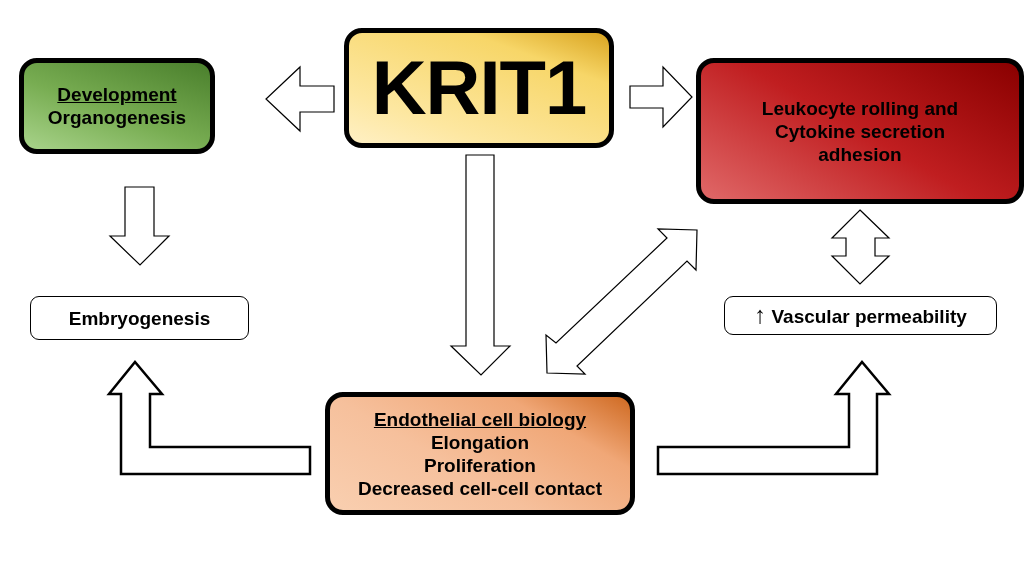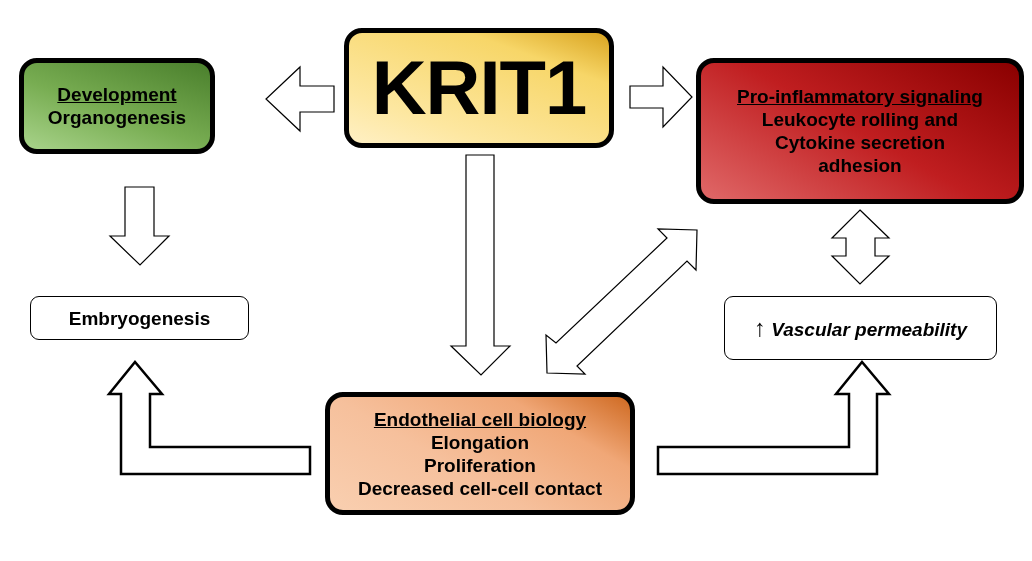--- a/index.html
+++ b/index.html
@@ -15,21 +15,21 @@
           background:linear-gradient(200deg,#d9a420 0%,#f7d668 25%,#fde7a0 75%,#fff0c4 100%); }
   #krit .title { font-size:76px; line-height:80px; letter-spacing:-1px; }
   #dev { left:19px; top:58px; width:196px; height:96px;
          background:linear-gradient(20deg,#a8d38a 0%,#78ad52 45%,#4a7f2c 100%); }
   #inf { left:696px; top:58px; width:328px; height:146px;
          background:linear-gradient(30deg,#e06868 0%,#c01e20 50%,#8a0000 100%); }
   #endo { left:325px; top:392px; width:310px; height:123px;
           background:linear-gradient(210deg,#cf6a22 0%,#f0a777 25%,#f6c09c 60%,#f9cfb0 100%);text-align:right; }
   #angio { left:30px; top:296px; width:219px; height:44px; }
   #angio .line, #vasc .line { font-size:19px; }
-  #vasc { left:724px; top:296px; width:273px; height:64px;font-style:italic; }
+  #vasc { left:724px; top:296px; width:273px; height:39px; }
   svg#arrows { position:absolute; left:0; top:0; }
   svg#arrows polygon { fill:#fff; stroke:#000; stroke-width:1.2; }
   svg#arrows polygon.bold { stroke-width:2.5; }
 </style>
 </head>
 <body>
 
 <svg id="arrows" width="1032" height="561">
 
   <polygon points="334,86 334,112 300,112 300,131 266,99 300,67 300,86"></polygon>
@@ -52,21 +52,20 @@
 <div id="krit" class="box thick">
   <span class="title">KRIT1</span>
 </div>
 
 <div id="dev" class="box thick">
   <span class="line hdr">Development</span>
   <span class="line">Organogenesis</span>
 </div>
 
 <div id="inf" class="box thick">
-  <span class="line hdr">Pro-inflammatory signaling</span>
   <span class="line">Leukocyte rolling and</span>
   <span class="line">Cytokine secretion</span>
   <span class="line">adhesion</span>
 </div>
 
 <div id="endo" class="box thick">
   <span class="line hdr">Endothelial cell biology</span>
   <span class="line">Elongation</span>
   <span class="line">Proliferation</span>
   <span class="line">Decreased cell-cell contact</span>

